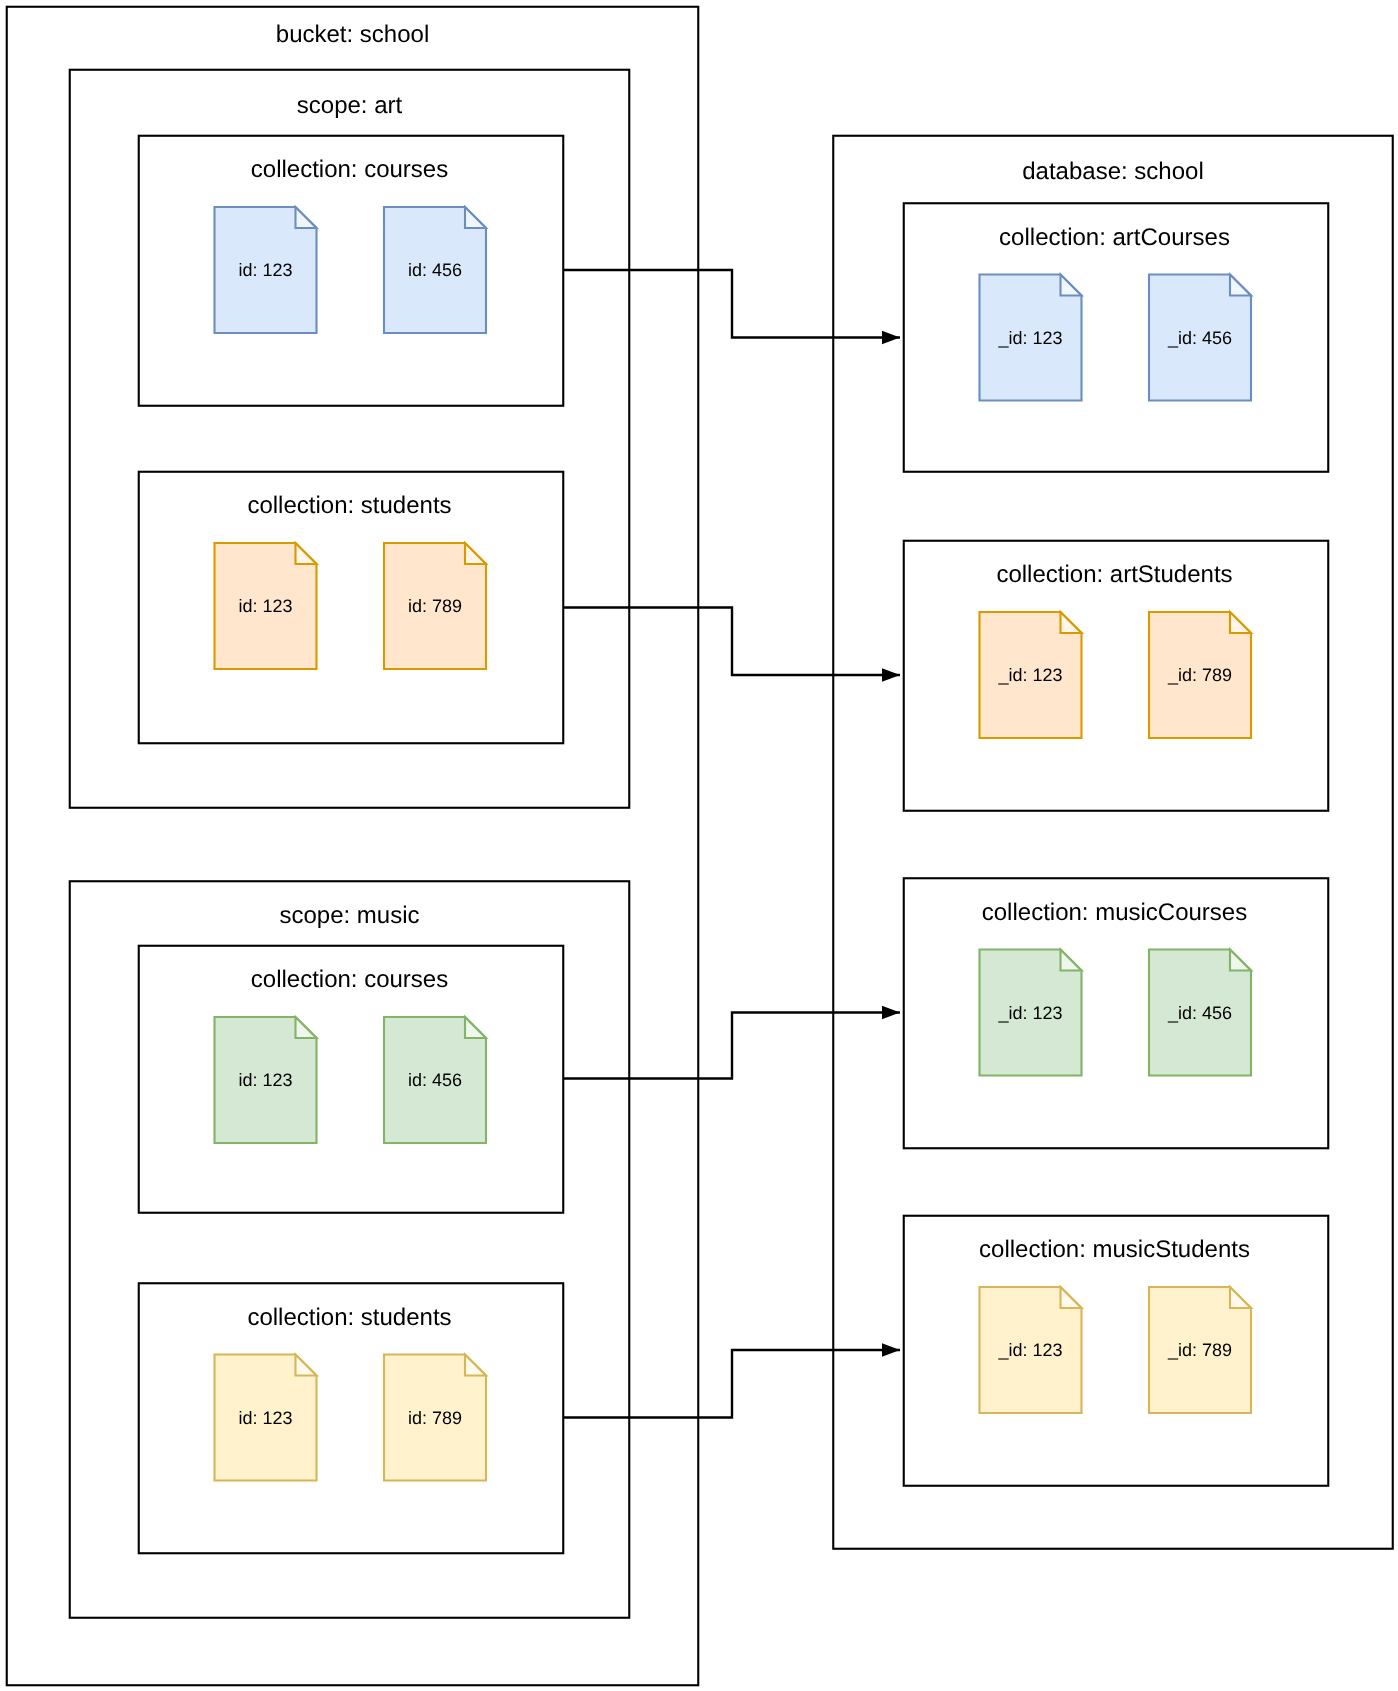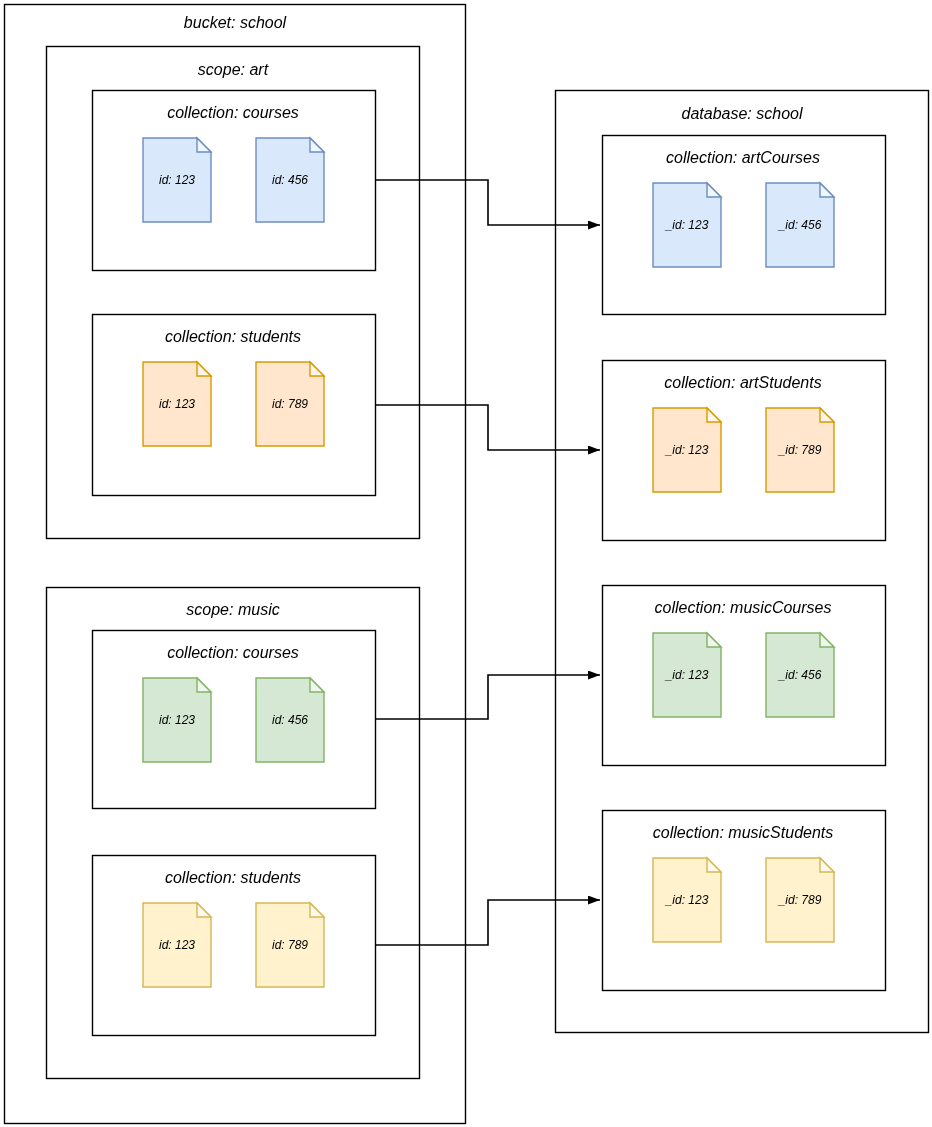--- a/index.html
+++ b/index.html
@@ -6,21 +6,20 @@
     margin: 0;
     padding: 0;
     background: #ffffff;
   }
   #canvas-wrap {
     position: relative;
     width: 932px;
     height: 1127px;
     background: #ffffff;
     font-family: "Liberation Sans", sans-serif;
-    font-style: italic;
   }
   svg { display: block; }
   .box {
     fill: #ffffff;
     stroke: #000000;
     stroke-width: 1.4;
   }
   .container-label {
     font-family: "Liberation Sans", sans-serif;
     font-size: 16px;

